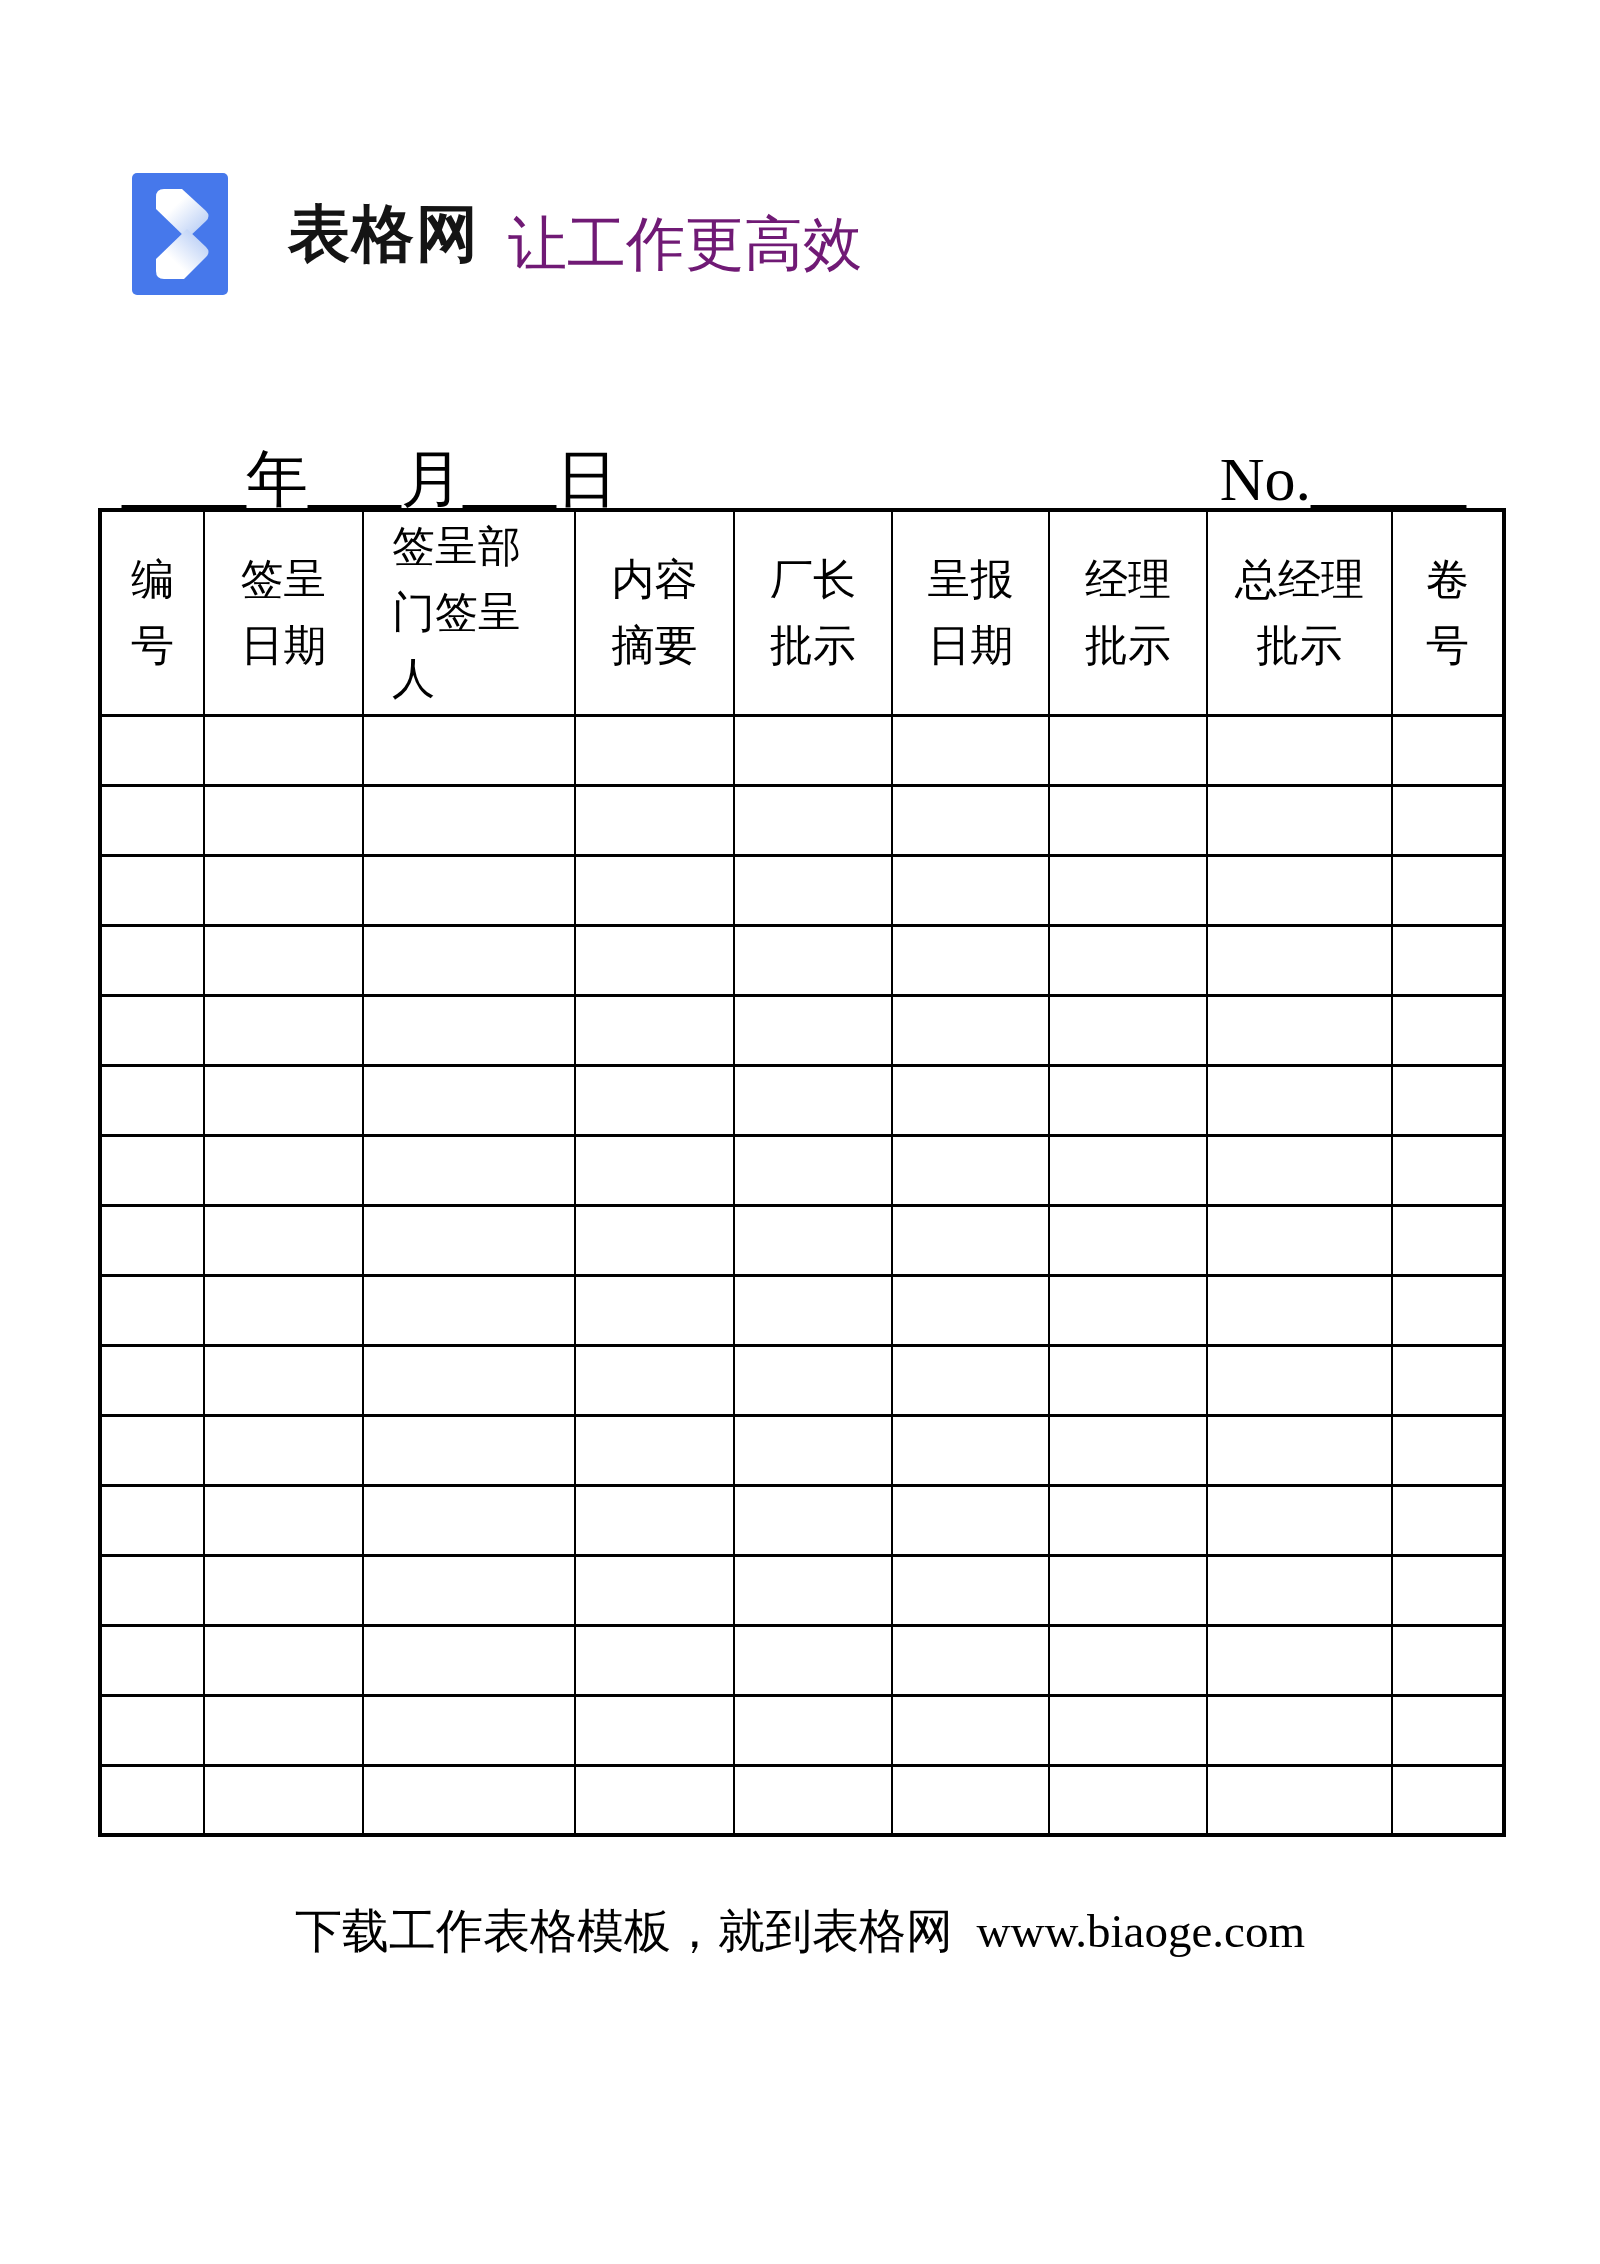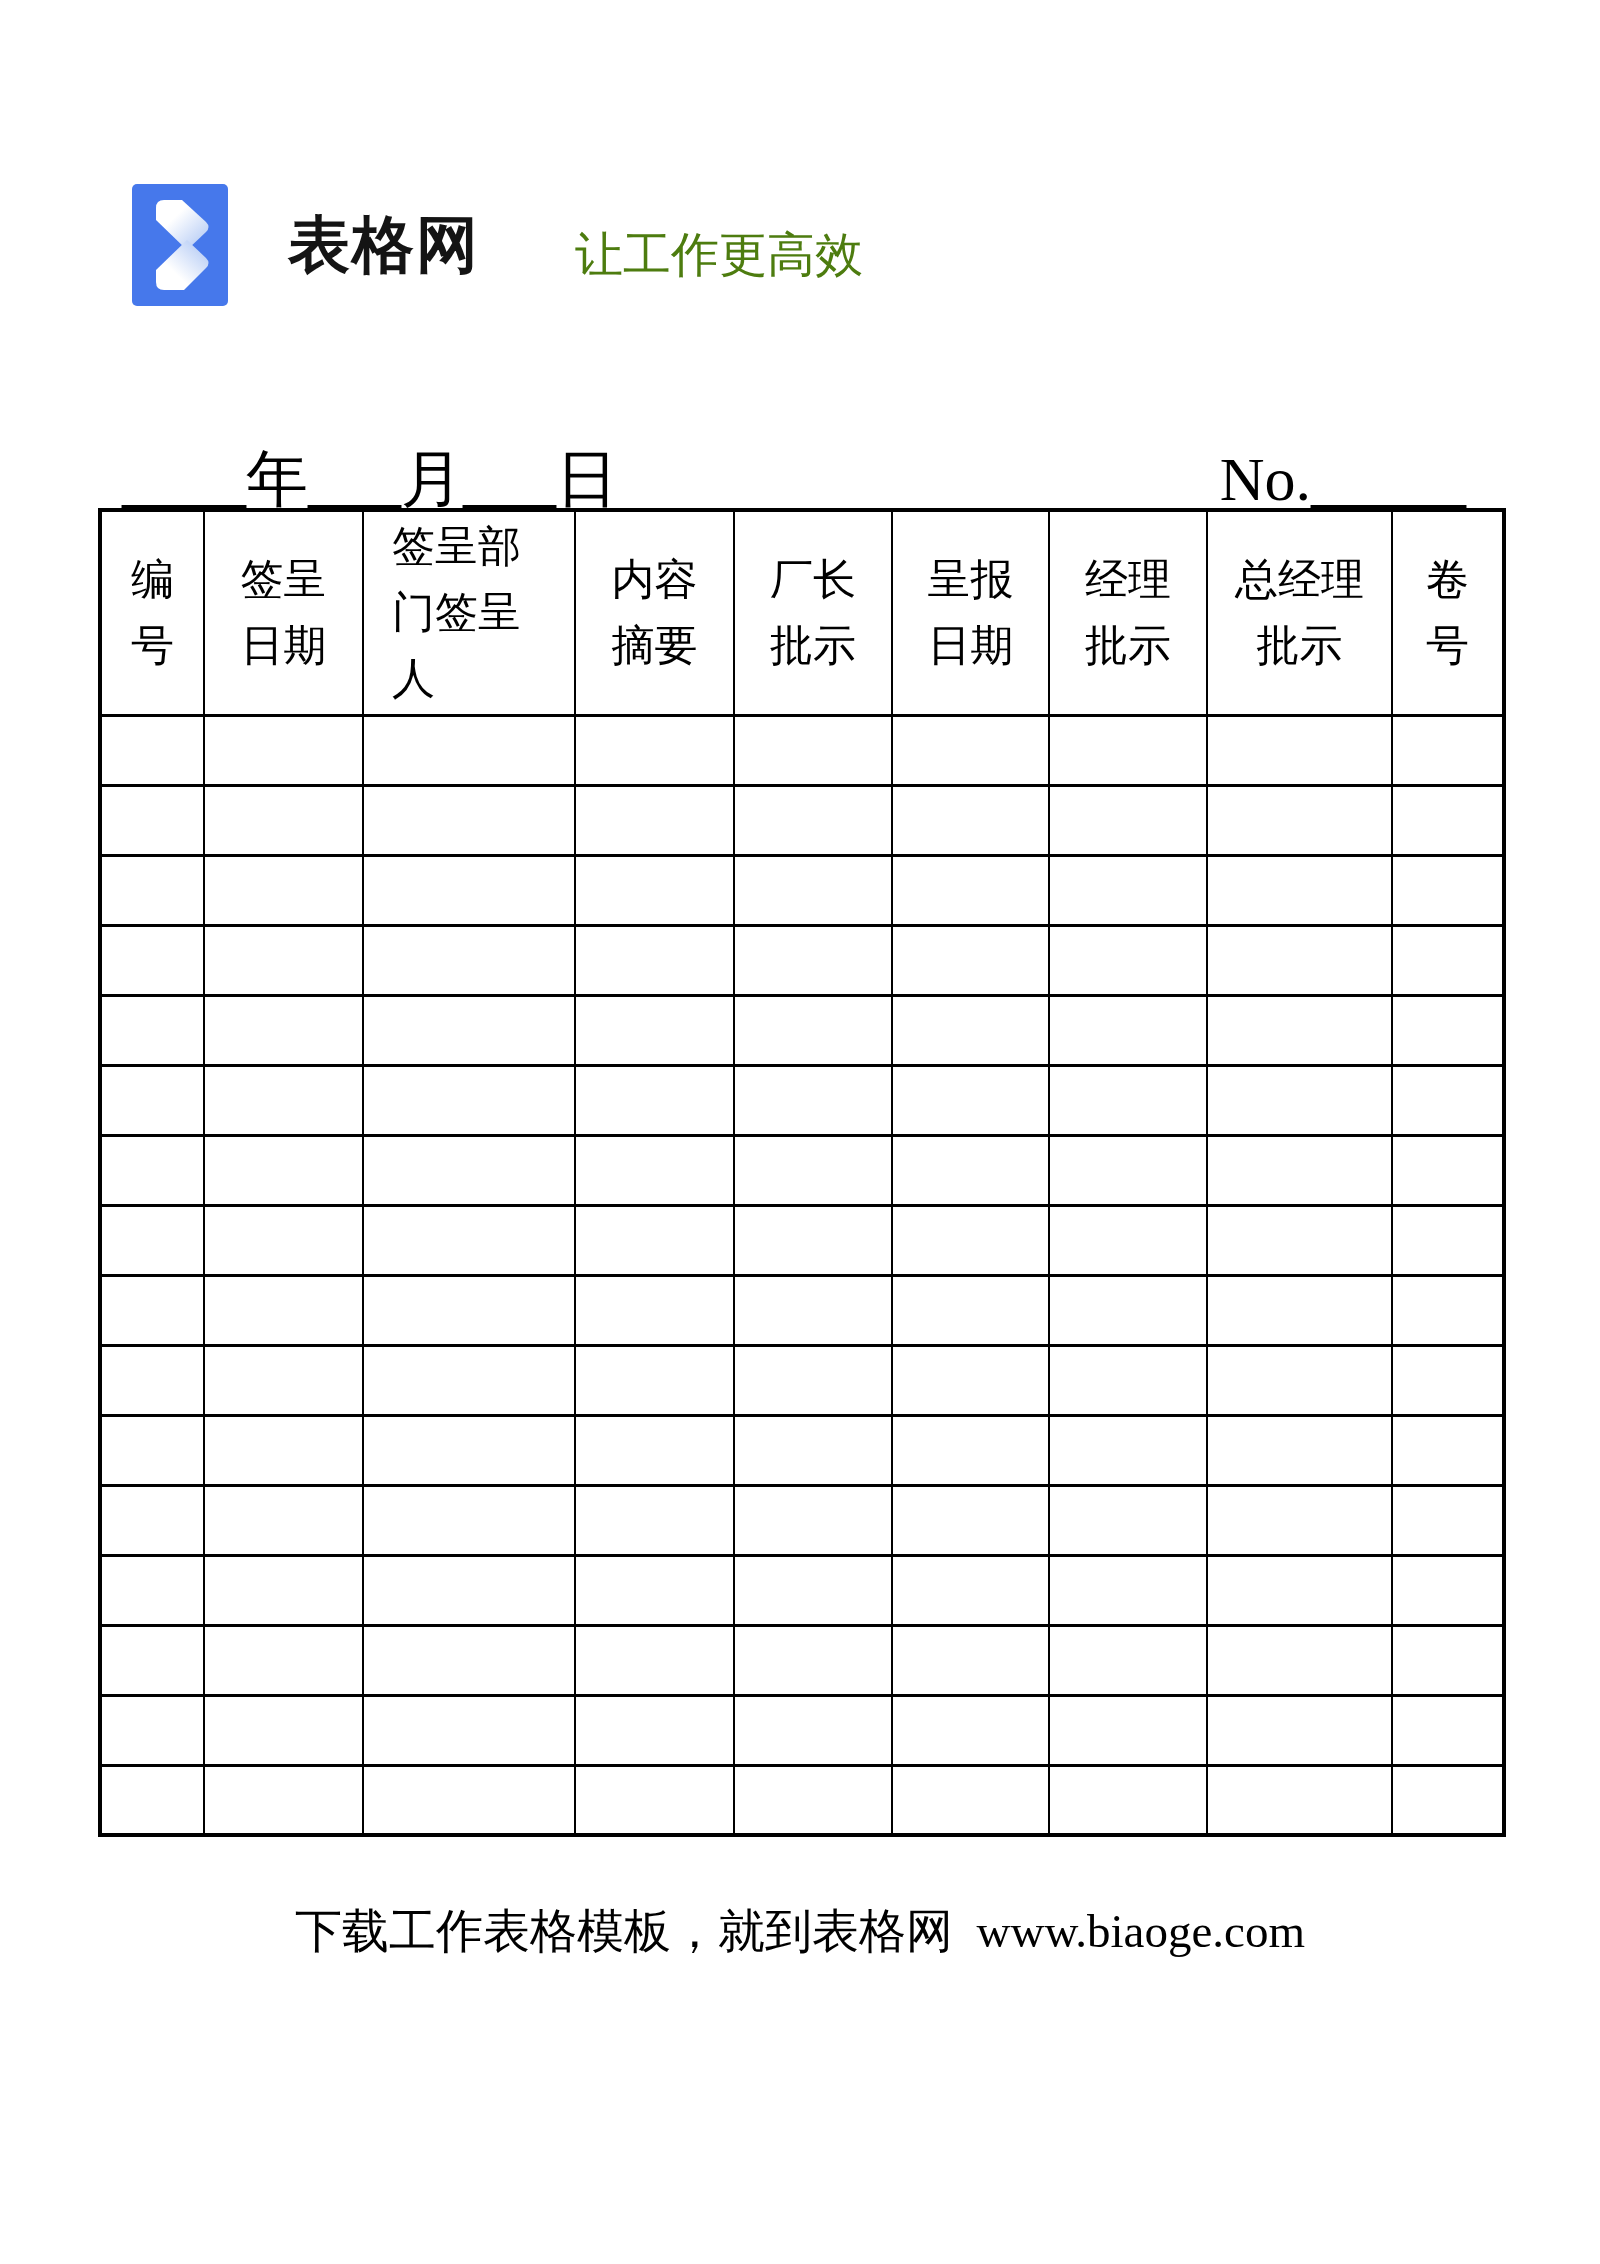--- a/index.html
+++ b/index.html
@@ -3,29 +3,29 @@
 <meta charset="utf-8">
 <style>
   html,body { margin:0; padding:0; background:#ffffff; }
   .page {
     position:relative; width:1600px; height:2264px; background:#ffffff;
     font-family:"Liberation Serif","DejaVu Serif",serif; color:#000;
     overflow:hidden;
   }
 
   
-  .brand { position:absolute; left:132px; top:184px; height:122px; display:flex; align-items:center; }
+  .brand { position:absolute; left:132px; top:173px; height:122px; display:flex; align-items:center; }
   .logo { width:96px; height:122px; flex:0 0 auto; }
   .brand-name {
     margin-left:60px; font-weight:bold; font-size:62px; letter-spacing:2px;
     line-height:1; color:#141414; white-space:nowrap;
   }
   .brand-tagline {
-    margin-left:95px; margin-top:20px; font-size:48px; line-height:1;
-    color:#4d7c0f; white-space:nowrap;
+    margin-left:28px; margin-top:20px; font-size:59px; line-height:1;
+    color:#701a75; white-space:nowrap;
   }
 
   
   .doc-title { position:absolute; left:128px; top:385px; font-size:46px; line-height:52px; white-space:nowrap; }
   .date-row {
     position:absolute; left:98px; top:445px; width:1404px; height:60px;
     display:flex; justify-content:space-between; align-items:flex-end;
     font-size:62px; line-height:52px;
   }
   .date-blanks { padding-left:24px; white-space:nowrap; }

